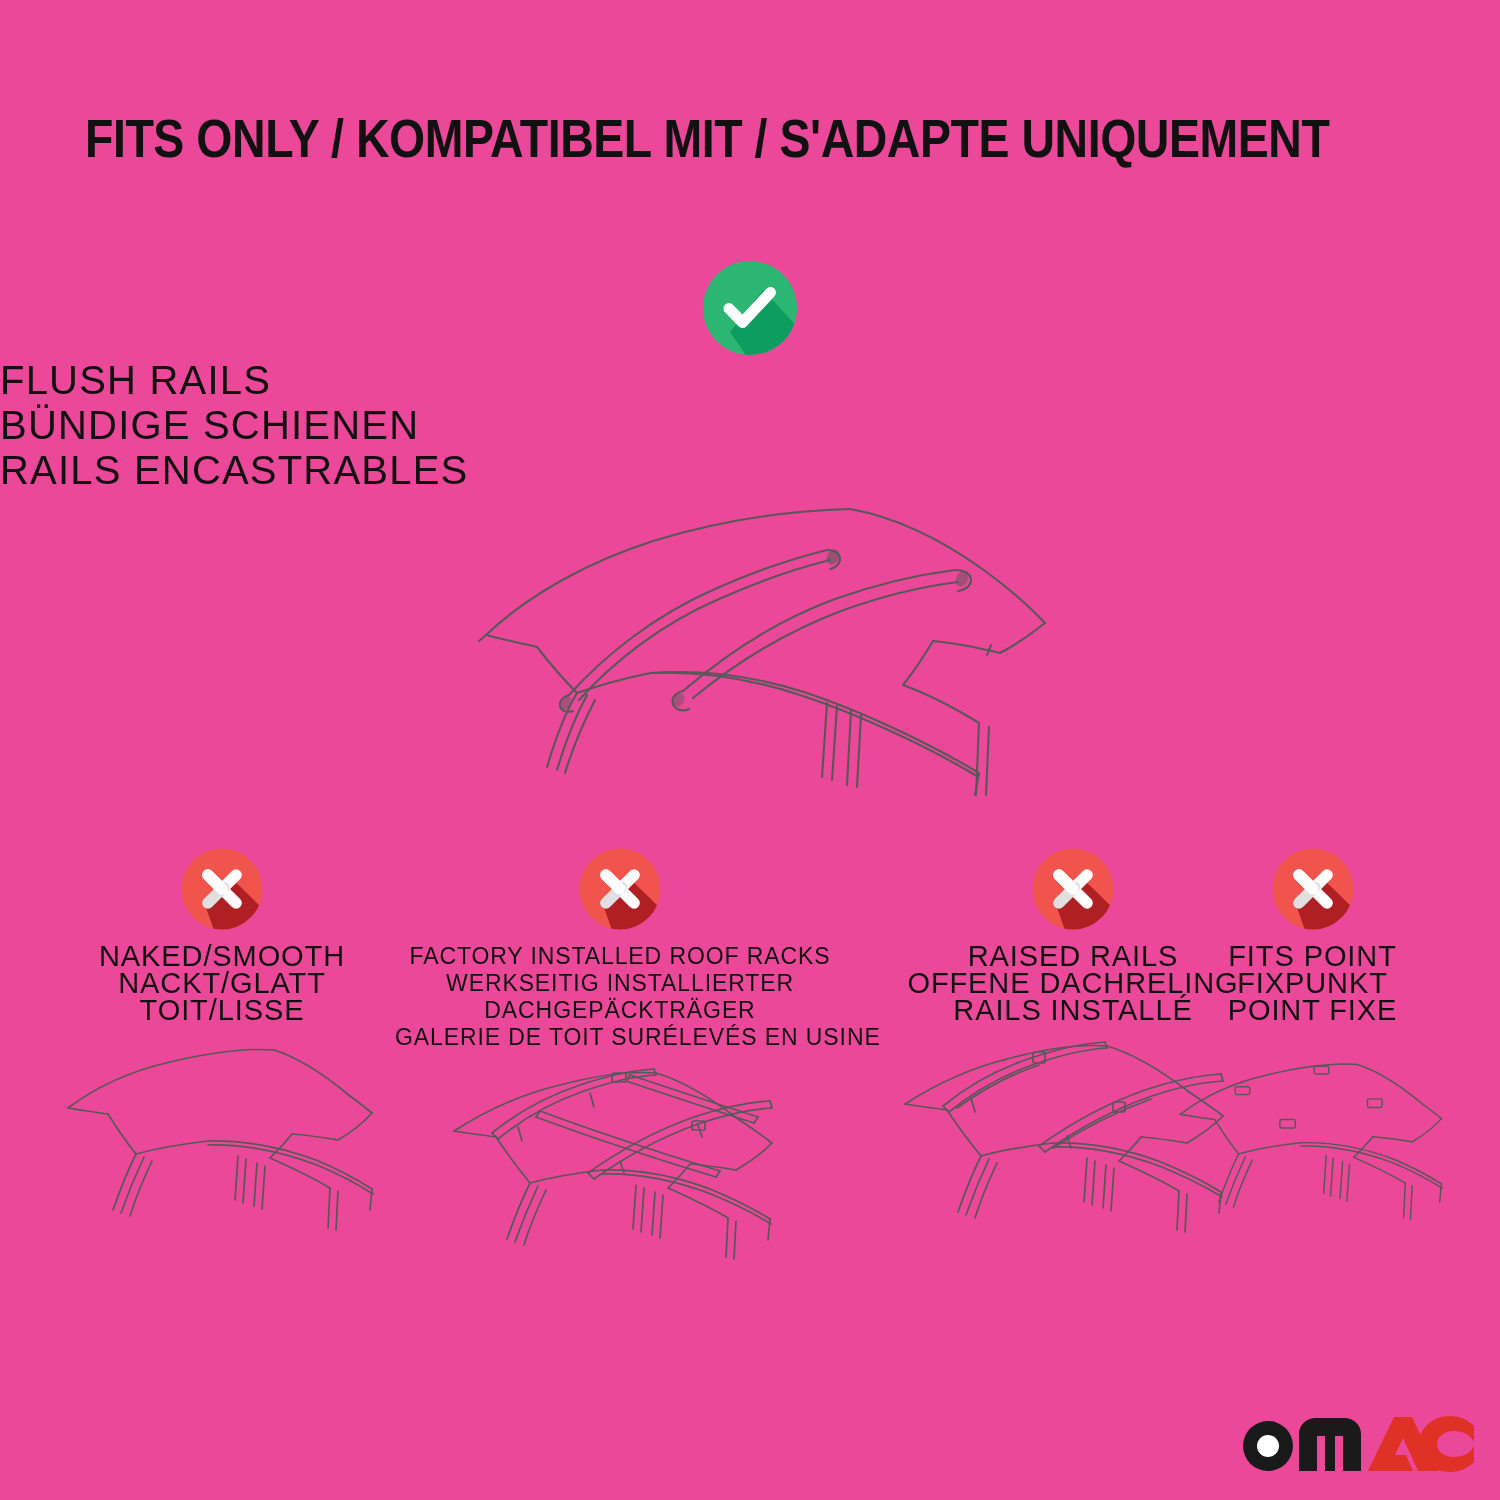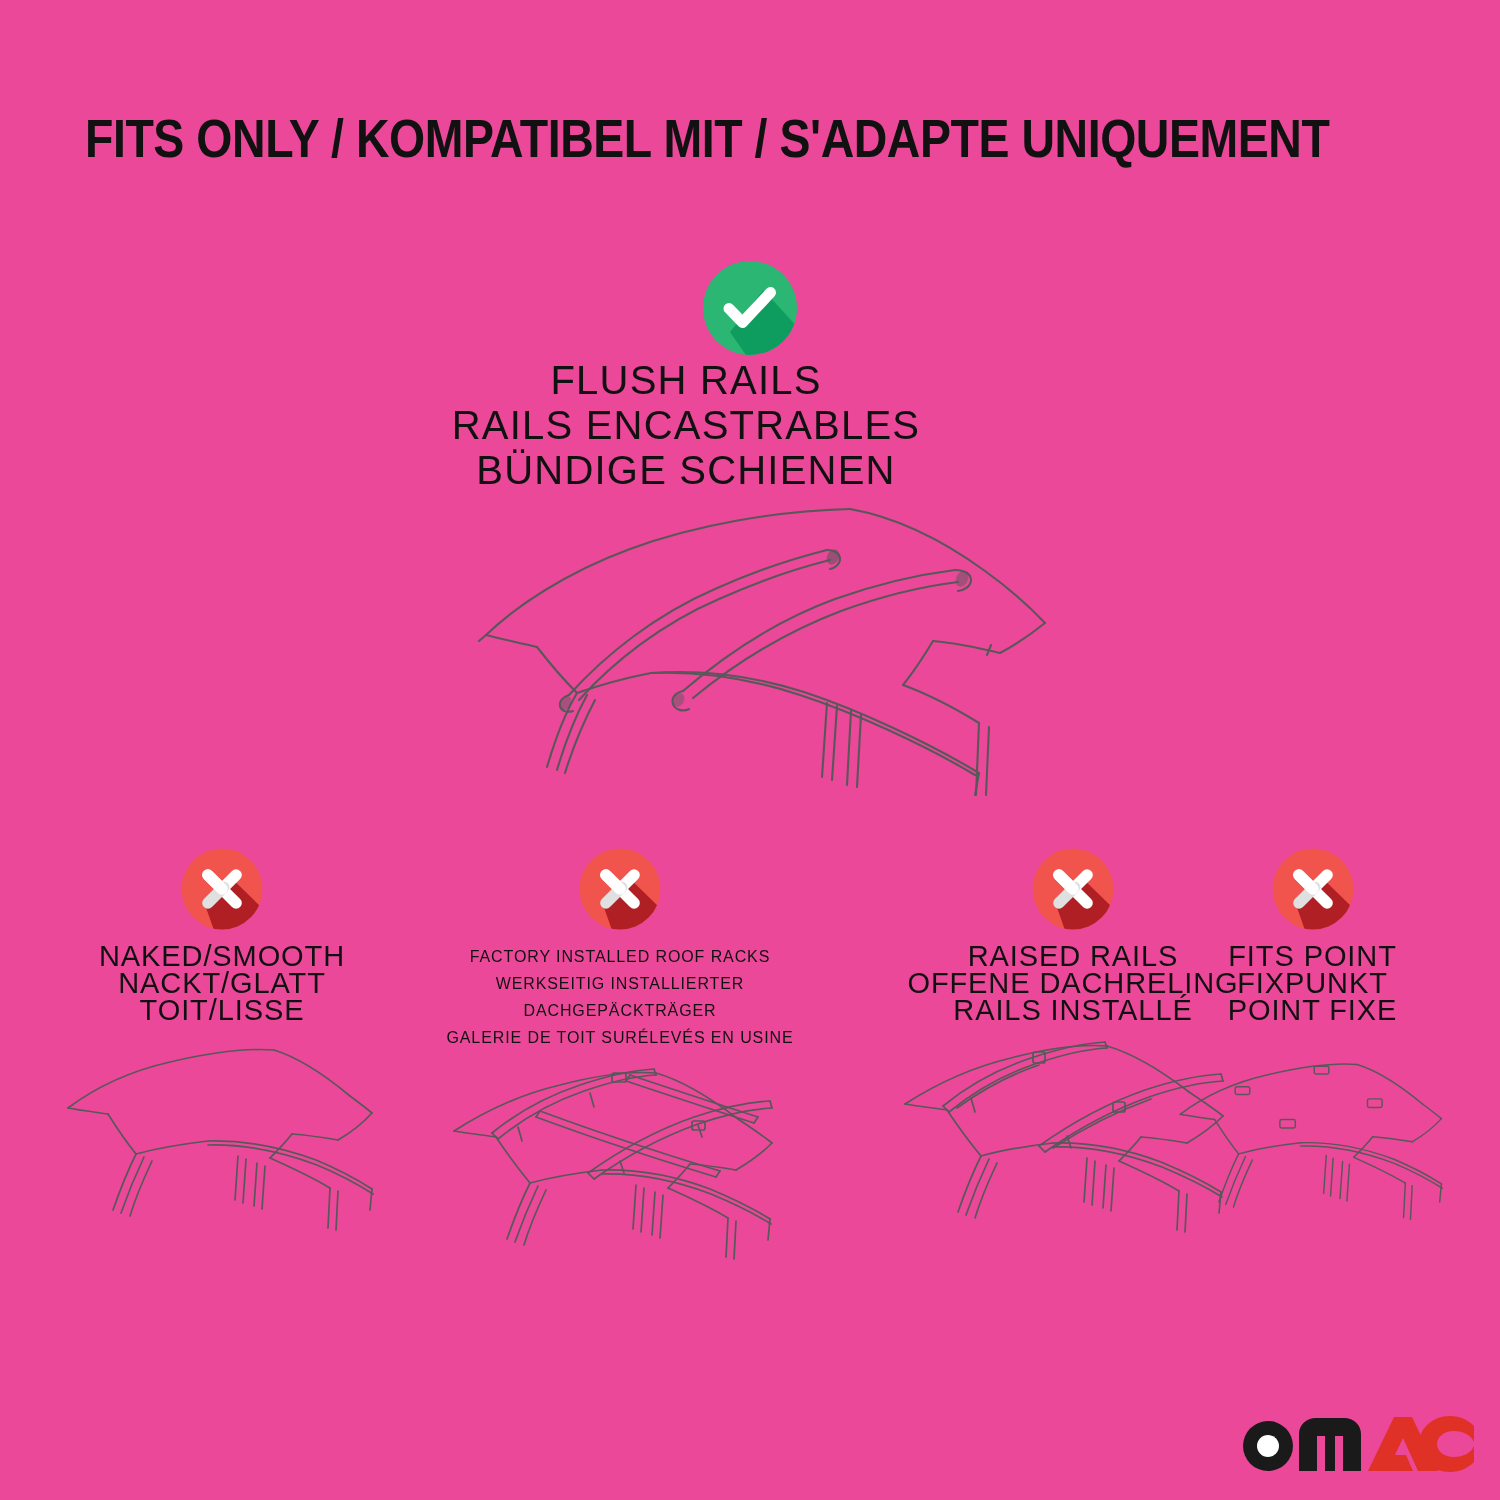--- a/index.html
+++ b/index.html
@@ -37,21 +37,20 @@
     display:inline-block;
     width:100px; height:100px;
     position:relative;
   }
   .badge svg { display:block; width:100%; height:100%; }
 
   .flush-text {
     position:absolute;
     left:0; top:360px;
     width:1372px;
-    text-align:center;
     color:#111;
     font-size:40px;
     line-height:40px;
     letter-spacing:1.2px;
     font-weight:400;
   }
   .flush-text div { margin-bottom:5px; }
 
   
   .hero-roof {
@@ -74,21 +73,21 @@
   .x-badge svg { display:block; width:100%; height:100%; }
 
   .col-label {
     margin-top:6px;
     color:#111;
     font-size:29px;
     line-height:27px;
     letter-spacing:0.9px;
     white-space:nowrap;
   }
-  .col-1 .col-label { font-size:16px; }
+  .col-1 .col-label { font-size:23px; }
 
   .col-fig { margin-top:14px; height:230px; }
   .col-fig svg { display:block; width:100%; height:100%; }
 
   
   .logo {
     position:absolute;
     left:1238px; top:1412px;
     width:236px; height:62px;
   }
@@ -113,22 +112,22 @@
         <g clip-path="url(#cc)">
           <path d="M63.5 32 L100 72 L100 100 L48 100 L30 74 Z" fill="#0e9c5e" opacity="0.95"></path>
         </g>
         <path d="M29 50.5 L42.5 64.5 L70.5 34.5" fill="none" stroke="#ffffff" stroke-width="11" stroke-linecap="round" stroke-linejoin="round"></path>
       </svg>
     </span>
   </div>
 
   <div class="flush-text">
     <div>FLUSH RAILS</div>
+    <div>BÜNDIGE SCHIENEN</div>
     <div>RAILS ENCASTRABLES</div>
-    <div>BÜNDIGE SCHIENEN</div>
   </div>
 
   <div class="hero-roof">
     <svg viewBox="0 0 600 310" xmlns="http://www.w3.org/2000/svg">
       <g fill="none" stroke="#58585a" stroke-width="2.1" stroke-linecap="round" stroke-linejoin="round">
 
         <path d="M31 140 C60 112 110 78 175 54 C240 30 320 16 395 14"></path>
         <path d="M395 14 C440 22 486 44 530 76 C555 94 575 112 590 128"></path>
         <path d="M31 140 L24 146"></path>
 

